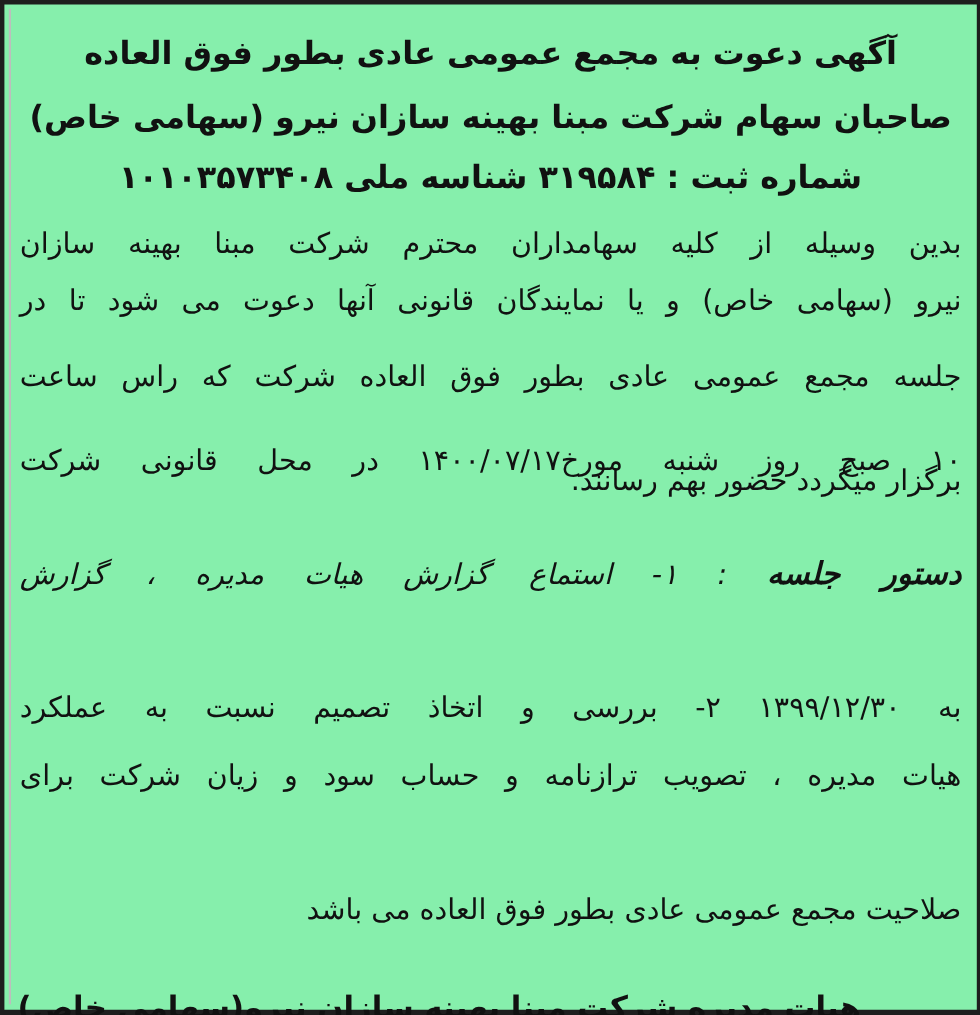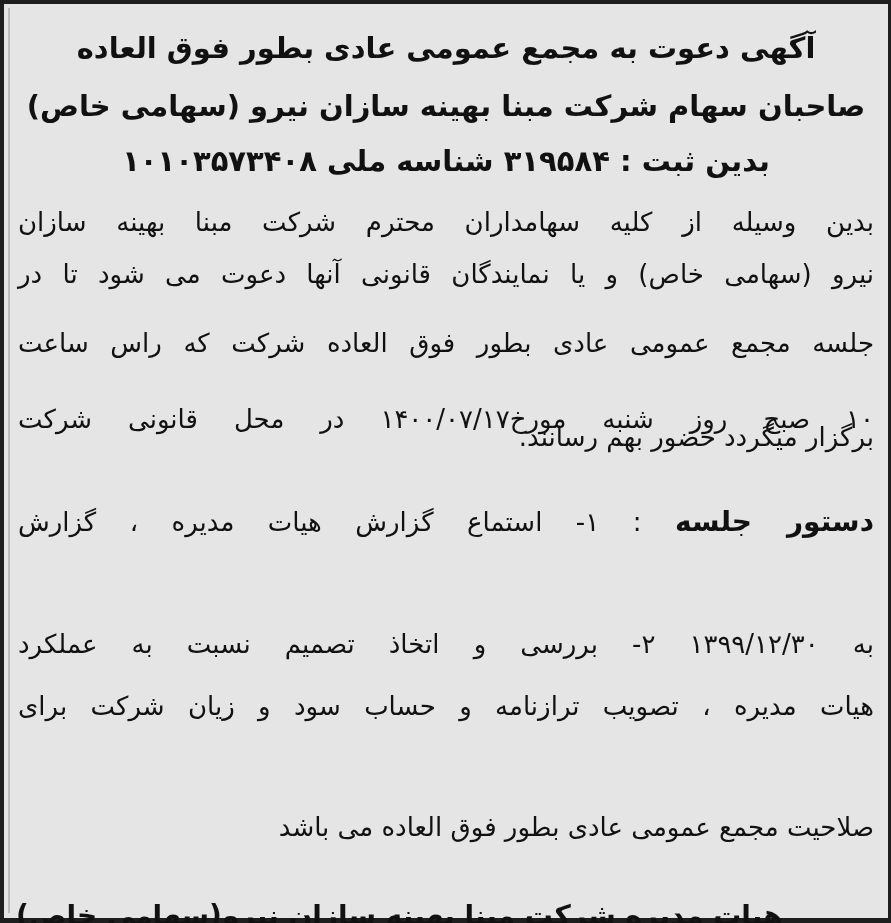--- a/index.html
+++ b/index.html
@@ -15,21 +15,21 @@
     }
     .frame {
       position: absolute;
       left: 0; top: 0;
       width: 891px; height: 923px;
       box-sizing: border-box;
       border-top: 4px solid #1e1e1e;
       border-left: 4px solid #1e1e1e;
       border-right: 3px solid #1e1e1e;
       border-bottom: 5px solid #1e1e1e;
-      background: #e5e5e5;
+      background: #86efac;
     }
     .inner-edge {
       position: absolute;
       left: 4px; top: 4px;
       width: 2px; bottom: 5px;
       background: #bdbdbd;
     }
     .heading {
       position: absolute;
       left: 0; right: 0;
@@ -84,33 +84,33 @@
   </style>
 </head>
 <body>
 
 <div class="frame">
   <div class="inner-edge"></div>
 
   <div class="heading h1">آگهی دعوت به مجمع عمومی عادی بطور فوق العاده</div>
   <div class="heading h2">صاحبان سهام شرکت مبنا بهینه سازان نیرو (سهامی خاص)</div>
   <div class="heading h3">
-    <span>بدین ثبت :</span>
+    <span>شماره ثبت :</span>
     <span class="reg-num">۳۱۹۵۸۴</span>
     <span>شناسه ملی</span>
     <span>۱۰۱۰۳۵۷۳۴۰۸</span>
   </div>
 
   <div class="body-line" style="top:205px;">بدین وسیله از کلیه سهامداران محترم شرکت مبنا بهینه سازان</div>
   <div class="body-line" style="top:326px;">جلسه مجمع عمومی عادی بطور فوق العاده شرکت که راس ساعت</div>
   <div class="body-line" style="top:257px;">نیرو (سهامی خاص) و یا نمایندگان قانونی آنها دعوت می شود تا در</div>
   <div class="body-line" style="top:386px;margin-top:16px;">۱۰ صبح روز شنبه مورخ۱۴۰۰/۰۷/۱۷ در محل قانونی شرکت</div>
   <div class="body-line last" style="top:420px;">برگزار میگردد حضور بهم رسانند.</div>
 
-  <div class="body-line" style="top:504px;">
+  <div class="body-line" style="top:504px;font-style:italic;">
     <span class="agenda-label">دستور جلسه</span><span> : ۱- استماع گزارش هیات مدیره ، گزارش</span>
   </div>
   <div class="body-line" style="top:627px;">به ۱۳۹۹/۱۲/۳۰   ۲- بررسی و اتخاذ تصمیم نسبت به عملکرد</div>
   <div class="body-line" style="top:689px;">هیات مدیره ، تصویب ترازنامه و حساب سود و زیان شرکت برای</div>
   <div class="body-line last" style="top:810px;">صلاحیت مجمع عمومی عادی بطور فوق العاده می باشد</div>
 
   <div class="footer">
     <span class="footer-inner">هیات مدیره شرکت مبنا بهینه سازان نیرو(سهامی خاص)</span>
   </div>
 </div>

